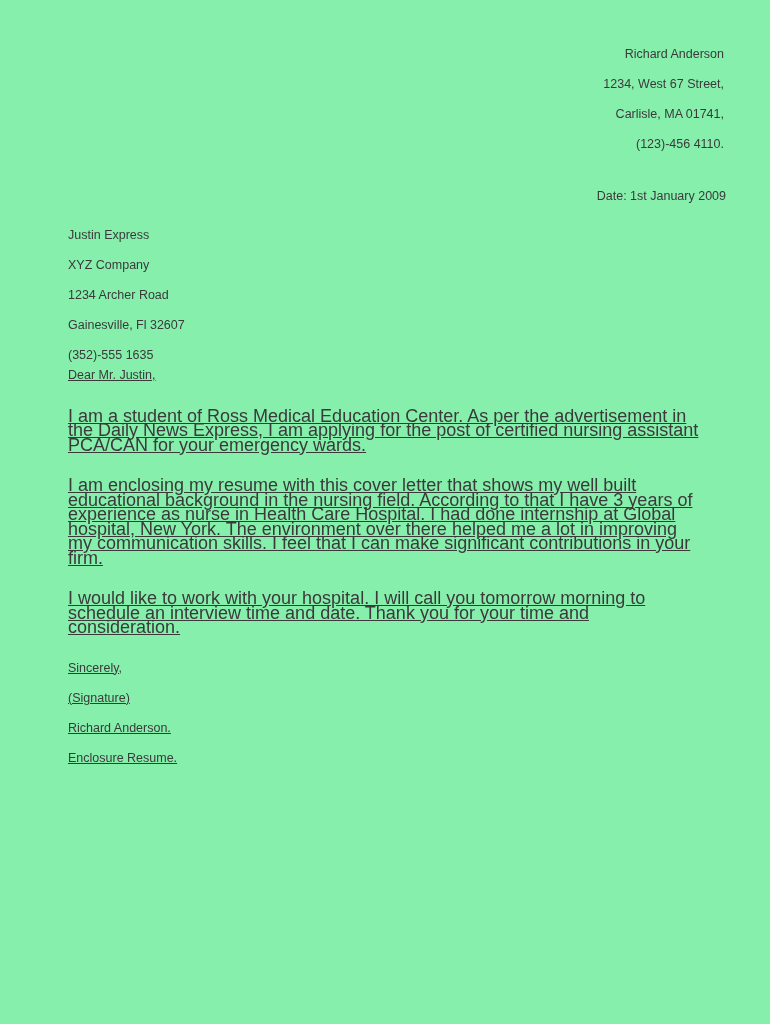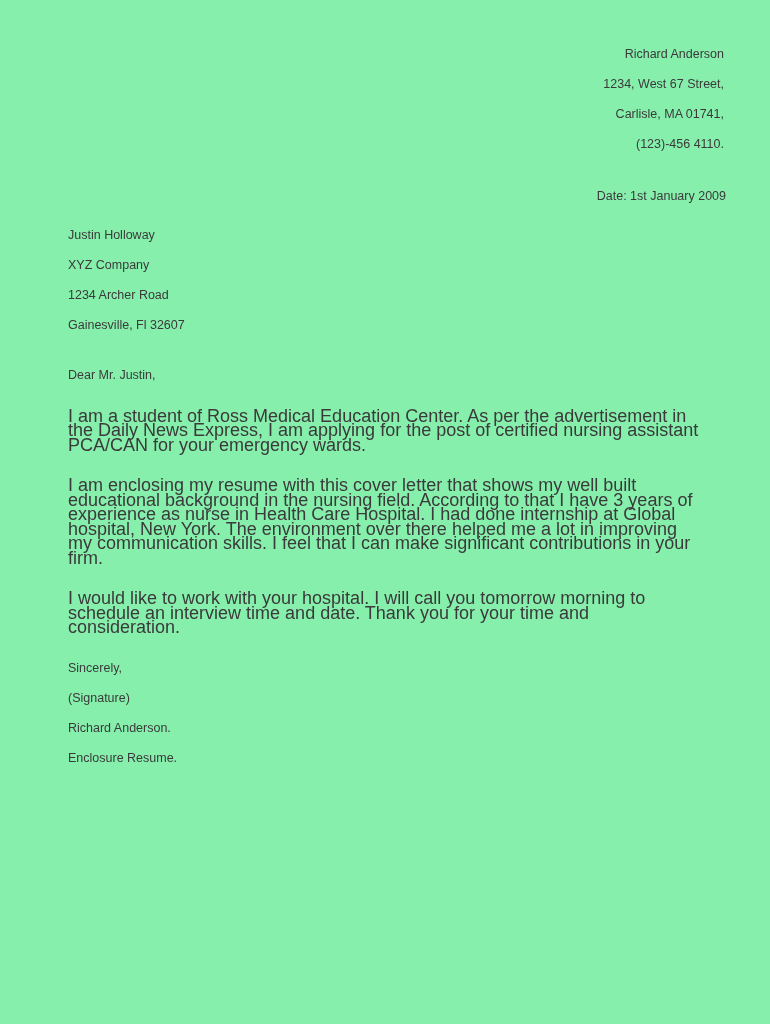--- a/index.html
+++ b/index.html
@@ -68,20 +68,21 @@
     color: #3a3a3a;
     white-space: nowrap;
   }
 
   
   .body-block {
     position: absolute;
     top: 368px;
     left: 68px;
     width: 636px;
+    text-decoration: underline;
   }
   .salutation {
     font-size: 12.5px;
     line-height: 14.5px;
     color: #3a3a3a;
     margin: 0 0 26px 0;
   }
   .para {
     font-size: 18px;
     line-height: 14.5px;
@@ -113,24 +114,25 @@
     <div class="sender-line">1234, West 67 Street,</div>
     <div class="sender-line">Carlisle, MA 01741,</div>
     <div class="sender-line">(123)-456 4110.</div>
   </div>
 
   <div class="date-block">
     <div class="date-line">Date: 1st January 2009</div>
   </div>
 
   <div class="recipient-block">
-    <div class="recipient-line">Justin Holloway</div>
+    <div class="recipient-line">Justin Express</div>
     <div class="recipient-line">XYZ Company</div>
     <div class="recipient-line">1234 Archer Road</div>
     <div class="recipient-line">Gainesville, Fl 32607</div>
+    <div class="recipient-line">(352)-555 1635</div>
   </div>
 
   <div class="body-block">
     <p class="salutation">Dear Mr. Justin,</p>
 
     <p class="para">I am a student of Ross Medical Education Center. As per the advertisement in the Daily News Express, I am applying for the post of certified nursing assistant PCA/CAN for your emergency wards.</p>
     <p class="para">I am enclosing my resume with this cover letter that shows my well built educational background in the nursing field. According to that I have 3 years of experience as nurse in Health Care Hospital. I had done internship at Global hospital, New York. The environment over there helped me a lot in improving my communication skills. I feel that I can make significant contributions in your firm.</p>
     <p class="para">I would like to work with your hospital. I will call you tomorrow morning to schedule an interview time and date. Thank you for your time and consideration.</p>
 
     <div class="closing-block">

